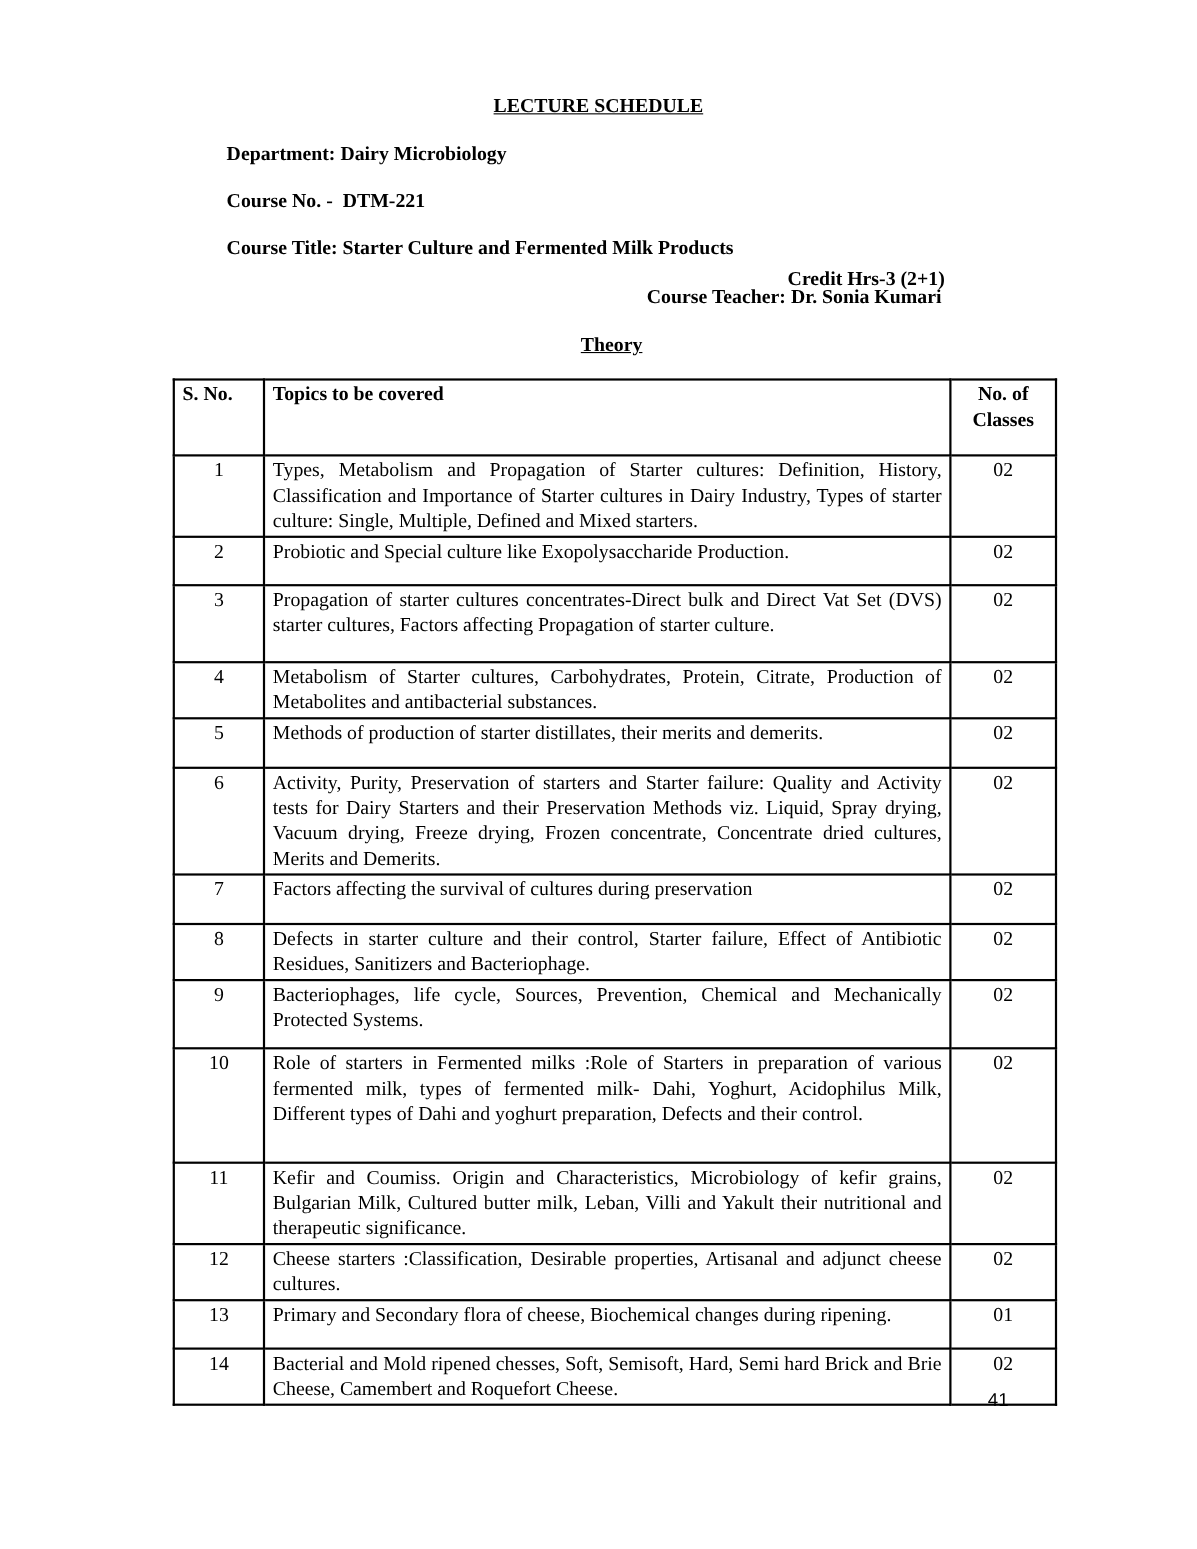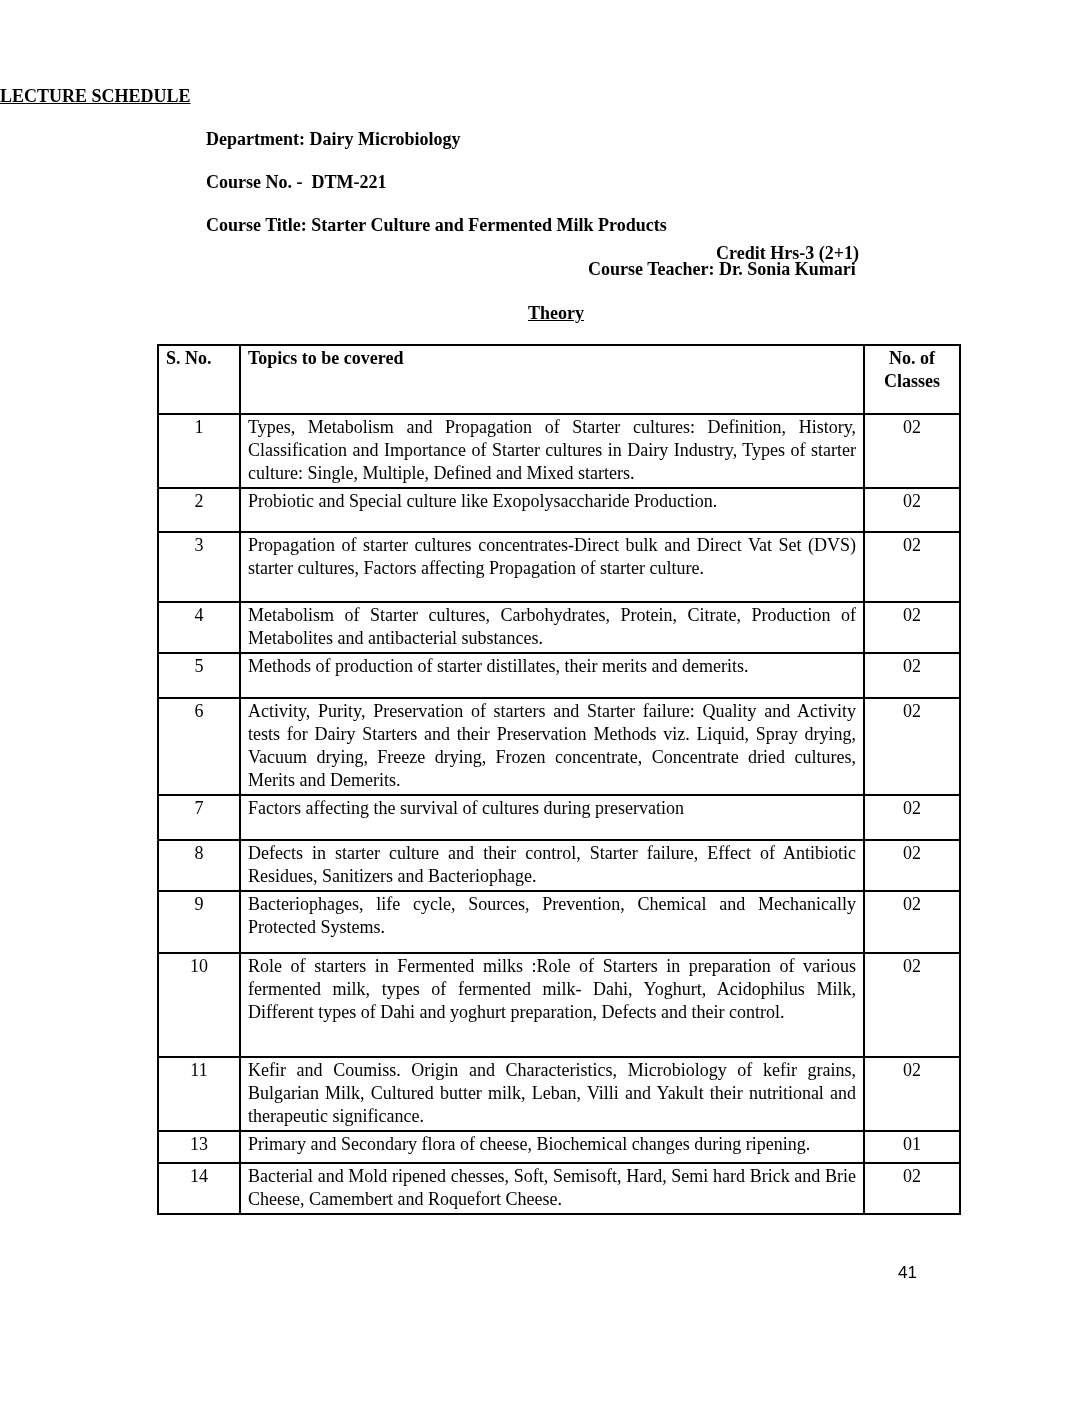--- a/index.html
+++ b/index.html
@@ -1,21 +1,21 @@
 <!DOCTYPE html>
 <html><head>
 <meta charset="utf-8">
 <style>
   html, body { margin: 0; padding: 0; background: #ffffff; }
   body {
     width: 1088px; height: 1408px; position: relative; overflow: hidden;
     font-family: "Liberation Serif", "DejaVu Serif", serif; color: #000;
   }
   .title {
-    position: absolute; top: 86px; left: 0; width: 1088px; text-align: left;
+    position: absolute; top: 86px; left: 0; width: 1088px; text-align: center;
     font-weight: bold; font-size: 18px; text-decoration: underline;
   }
   .meta {
     position: absolute; left: 166px; font-weight: bold; font-size: 18px; white-space: pre; margin-left: 40px;
   }
   .credit { position: absolute; left: 716px; top: 215px; font-weight: bold; font-size: 18px; white-space: pre; margin-top: 28px; }
   .teacher { position: absolute; left: 588px; top: 259px; font-weight: bold; font-size: 18px; }
   .theory {
     position: absolute; top: 303px; left: 12px; width: 1088px; text-align: center;
     font-weight: bold; font-size: 18px; text-decoration: underline;
@@ -105,21 +105,26 @@
     <tr style="height:104px">
       <td class="c-sno">10</td>
       <td class="c-topic">Role of starters in Fermented milks :Role of Starters in preparation of various fermented milk, types of fermented milk- Dahi, Yoghurt, Acidophilus Milk, Different types of Dahi and yoghurt preparation, Defects and their control.</td>
       <td class="c-cls">02</td>
     </tr>
     <tr style="height:69px">
       <td class="c-sno">11</td>
       <td class="c-topic">Kefir and Coumiss. Origin and Characteristics, Microbiology of kefir grains, Bulgarian Milk, Cultured butter milk, Leban, Villi and Yakult their nutritional and therapeutic significance.</td>
       <td class="c-cls">02</td>
     </tr>
-    <tr style="height:32px">
+    <tr style="height:47px">
+      <td class="c-sno">12</td>
+      <td class="c-topic">Cheese starters :Classification, Desirable properties, Artisanal and adjunct cheese cultures.</td>
+      <td class="c-cls">02</td>
+    </tr>
+    <tr style="height:44px">
       <td class="c-sno">13</td>
       <td class="c-topic">Primary and Secondary flora of cheese, Biochemical changes during ripening.</td>
       <td class="c-cls">01</td>
     </tr>
     <tr style="height:48px">
       <td class="c-sno">14</td>
       <td class="c-topic">Bacterial and Mold ripened chesses, Soft, Semisoft, Hard, Semi hard Brick and Brie Cheese, Camembert and Roquefort Cheese.</td>
       <td class="c-cls">02</td>
     </tr>
   </tbody>

